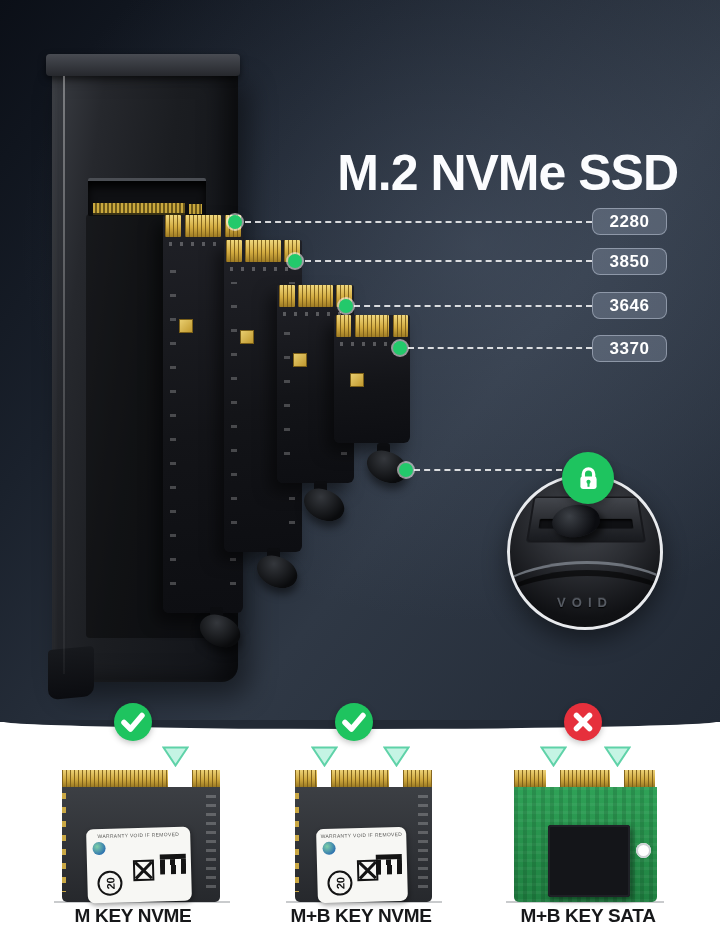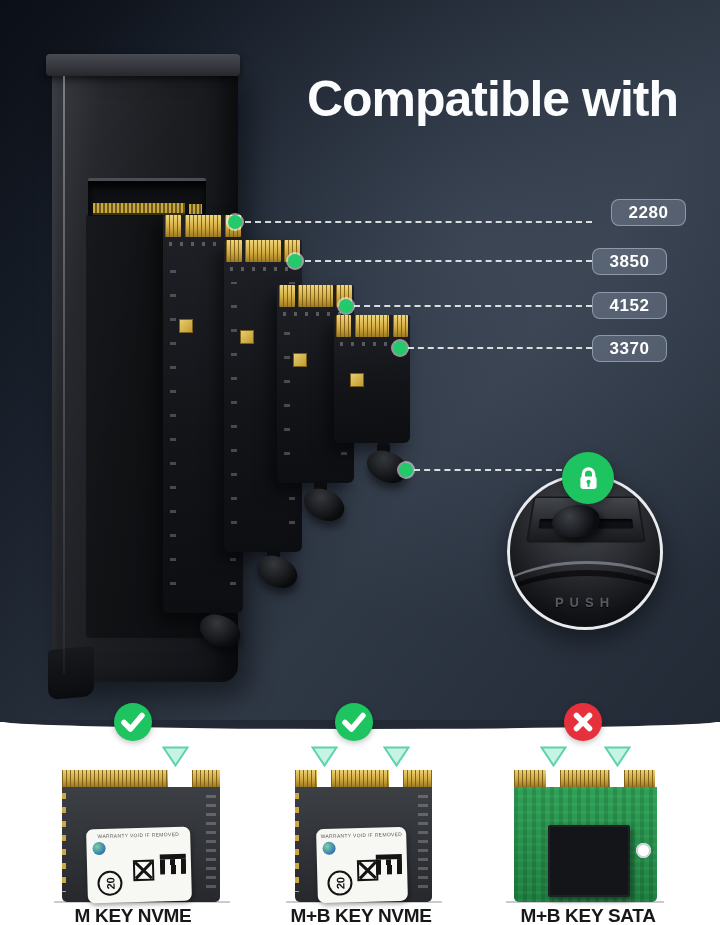--- a/index.html
+++ b/index.html
@@ -94,21 +94,21 @@
   .cl4 { left:408px; top:347px; width:184px; }
   .cl5 { left:414px; top:469px; width:148px; }
   .dot { position:absolute; width:14px; height:14px; border-radius:50%;
     background:#23c96b; box-shadow:0 0 0 2px rgba(255,255,255,.55); z-index:13; }
   .d1 { left:228px; top:215px; } .d2 { left:288px; top:254px; }
   .d3 { left:339px; top:299px; } .d4 { left:393px; top:341px; } .d5 { left:399px; top:463px; }
   .pill { position:absolute; left:592px; width:75px; height:27px;
     background:rgba(142,155,176,.35); border:1px solid rgba(210,220,235,.45);
     border-radius:8px; color:#ffffff; font-size:17px; font-weight:bold; letter-spacing:.5px;
     display:flex; align-items:center; justify-content:center; z-index:12; }
-  .p1 { top:199px;margin-left:19px; } .p2 { top:248px; } .p3 { top:292px; } .p4 { top:335px; }
+  .p1 { top:208px; } .p2 { top:248px; } .p3 { top:292px; } .p4 { top:335px; }
 
   
   .inset { position:absolute; left:507px; top:474px; width:156px; height:156px;
     border-radius:50%; border:3px solid #e9ebee; overflow:hidden; z-index:14;
     background:radial-gradient(circle at 50% 26%, #46494f 0%, #2a2c31 42%, #101114 76%, #0a0b0d 100%);
     box-shadow:0 10px 24px rgba(0,0,0,.45); }
   .tray { position:absolute; left:20px; top:12px; width:112px; height:58px;
     background:linear-gradient(180deg,#43464c 0%,#2b2d32 55%,#191b1f 100%);
     border:2px solid #17181c; border-radius:4px;
     transform:perspective(260px) rotateX(38deg); }
@@ -189,21 +189,22 @@
   .bn1 { left:43px; width:180px; } .bn2 { left:272px; width:178px; } .bn3 { left:498px; width:180px; }
 </style>
 </head>
 <body>
 
 <div class="stage">
 
   <div class="dark">
 
     <div class="title">
-      <span>Compatible with</span><br>
+      <br>
+      <span>M.2 NVMe SSD</span>
     </div>
 
     <div class="t-body"></div>
     <div class="t-cap"></div>
     <div class="t-edge"></div>
     <div class="t-inner"></div>
     <div class="t-recess"></div>
     <div class="t-pins"></div>
     <div class="t-pins2"></div>
     <div class="t-foot"></div>
@@ -261,31 +262,31 @@
     <div class="cl cl4"></div>
     <div class="cl cl5"></div>
     <div class="dot d1"></div>
     <div class="dot d2"></div>
     <div class="dot d3"></div>
     <div class="dot d4"></div>
     <div class="dot d5"></div>
 
     <div class="pill p1">2280</div>
     <div class="pill p2">3850</div>
-    <div class="pill p3">4152</div>
+    <div class="pill p3">3646</div>
     <div class="pill p4">3370</div>
 
     <div class="inset">
       <div class="tray">
         <div class="tray-slot"></div>
       </div>
       <div class="knob"></div>
       <div class="arc1"></div>
       <div class="arc2"></div>
-      <div class="push">PUSH</div>
+      <div class="push">VOID</div>
     </div>
     <div class="lock-badge">
       <svg width="27" height="27" viewBox="0 0 26 26">
         <path d="M8 12 v-3.2 a5 5 0 0 1 10 0 V12" fill="none" stroke="#ffffff" stroke-width="3.2"></path>
         <rect x="5.2" y="11" width="15.6" height="12" rx="2.4" fill="#ffffff"></rect>
         <circle cx="13" cy="16.2" r="2" fill="#1ec45f"></circle>
         <rect x="12" y="16.8" width="2" height="4.2" fill="#1ec45f"></rect>
       </svg>
     </div>
   </div>

